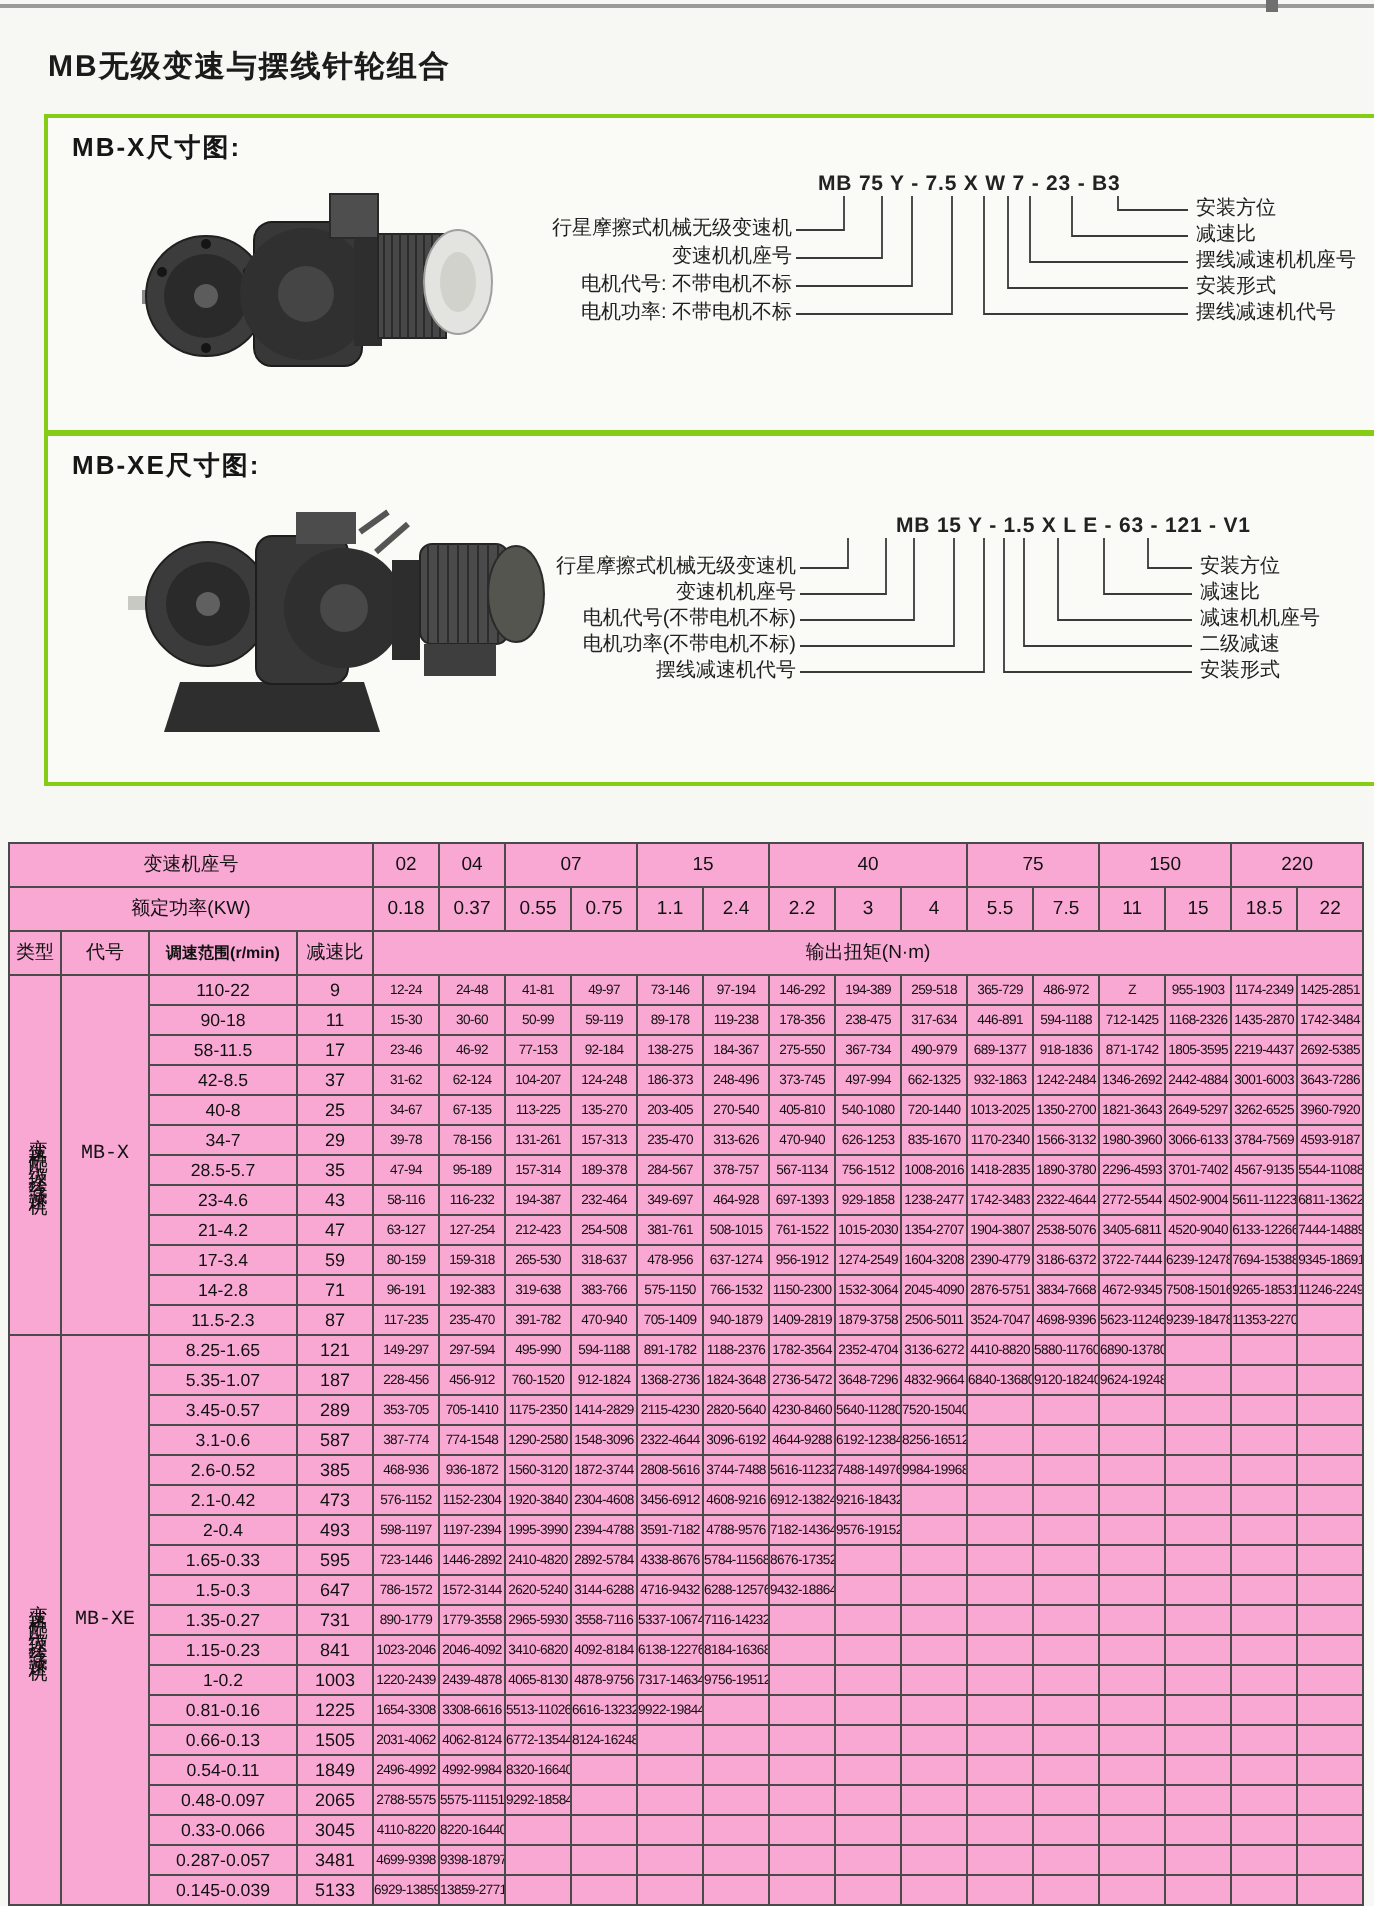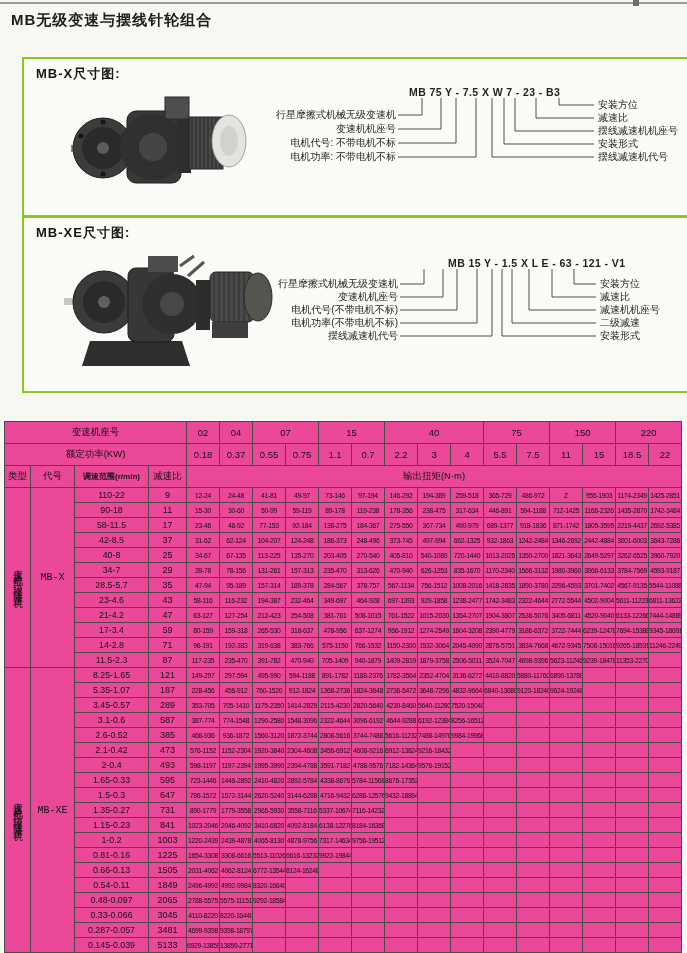--- a/index.html
+++ b/index.html
@@ -4,39 +4,39 @@
 <style>
   html,body{margin:0;padding:0;}
   body{
     width:687px;height:953px;position:relative;
     background:#f7f7f4;color:#161616;
     font-family:"Liberation Sans",sans-serif;
     overflow:hidden;
   }
   .toprule{position:absolute;left:0;top:2px;width:687px;height:2px;background:#9a9a9a;}
   .toptick{position:absolute;left:633px;top:0;width:6px;height:6px;background:#6f6f6f;}
-  .title{position:absolute;left:8px;top:8px;margin:3px;font-size:15px;font-weight:bold;
+  .title{position:absolute;left:8px;top:8px;margin:16px;font-size:15px;font-weight:bold;
          letter-spacing:1px;color:#1b1b1b;}
   .panel{position:absolute;left:22px;width:671px;border:2px solid #84cc16;background:#fafaf7;}
   #panel1{top:57px;height:156px;}
   #panel2{top:216px;height:173px;}
   .panel-heading{position:absolute;left:12px;top:6px;font-size:13px;font-weight:bold;letter-spacing:1px;}
   .photo{position:absolute;}
   .model-string{position:absolute;font-size:10.5px;font-weight:bold;letter-spacing:.4px;white-space:pre;color:#222;}
   #panel1 .model-string{left:385px;top:27px;}
   #panel2 .model-string{left:388px;top:39px;margin-left:36px;}
   .lines{position:absolute;left:0;top:0;}
   .diag-label{position:absolute;font-size:10px;line-height:10px;white-space:nowrap;color:#222;}
   .diag-label.l{right:299px;text-align:right;}
   #panel1 .diag-label.r{left:574px;}
   #panel2 .diag-label.l{right:297px;}
   #panel2 .diag-label.r{left:576px;}
 
   #spec-table{position:absolute;left:4px;top:421px;width:603px;border-collapse:collapse;
-              table-layout:fixed;background:#ec4899;}
+              table-layout:fixed;background:#f9a8d4;}
   #spec-table th,#spec-table td{border:1px solid #4a4a4a;padding:0;text-align:center;
               vertical-align:middle;font-weight:normal;overflow:hidden;color:#111;}
   #spec-table thead tr{height:22px;}
   #spec-table thead th{font-size:9.5px;}
   #spec-table thead th.small{font-size:8px;font-weight:bold;}
   #spec-table tbody tr{height:15px;}
   .tq{font-size:6.8px;letter-spacing:-.3px;white-space:nowrap;}
   .speed{font-size:8.8px;}
   .ratio{font-size:9px;}
   .code{font-size:10px;font-family:Liberation Mono, monospace;}
@@ -183,21 +183,21 @@
         <th colspan="2">150</th>
         <th colspan="2">220</th>
       </tr>
       <tr>
         <th colspan="4">额定功率(KW)</th>
         <th>0.18</th>
         <th>0.37</th>
         <th>0.55</th>
         <th>0.75</th>
         <th>1.1</th>
-        <th>0.7</th>
+        <th>2.4</th>
         <th>2.2</th>
         <th>3</th>
         <th>4</th>
         <th>5.5</th>
         <th>7.5</th>
         <th>11</th>
         <th>15</th>
         <th>18.5</th>
         <th>22</th>
       </tr>

